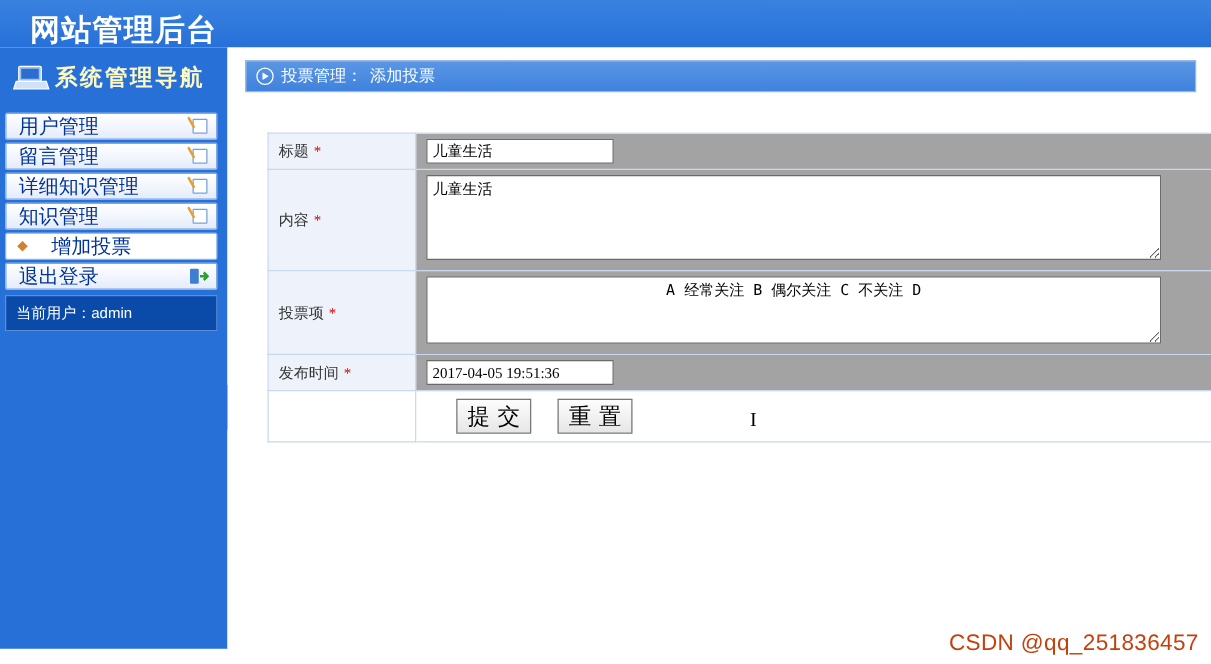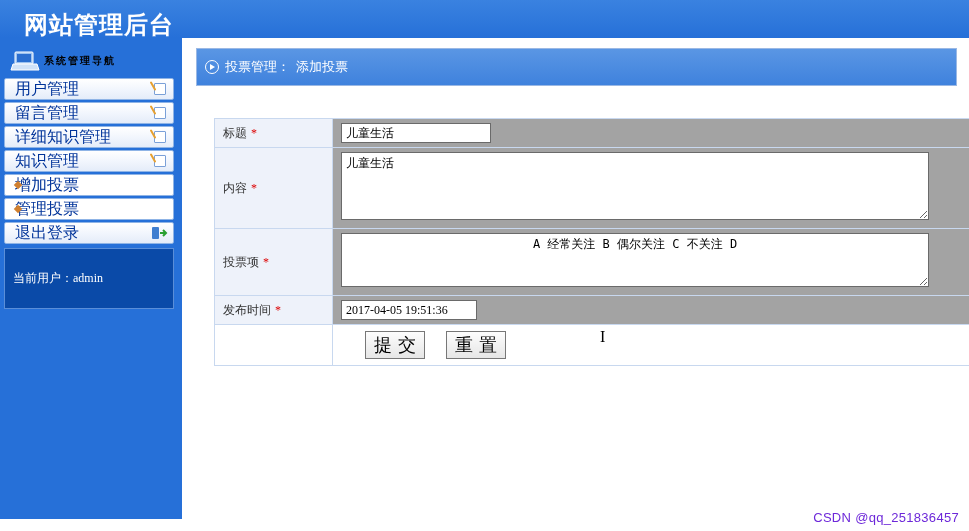--- a/index.html
+++ b/index.html
@@ -27,26 +27,26 @@
       display: flex;
       height: calc(100% - 50px);
     }
     .sidebar {
       width: 182px;
       background: #2670d8;
       padding: 6px 8px 0 4px;
       position: relative;
     }
     .nav-title {
-      color: #000000;
+      color: #fef9c3;
       font-family: SimSun, serif;
       font-weight: bold;
-      font-size: 10px;
+      font-size: 18px;
       letter-spacing: 2px;
-      padding: 6px 0 6px 6px;
+      padding: 6px 0 16px 6px;
       display: flex;
       align-items: center;
       gap: 4px;
     }
     .laptop-icon {
       width: 30px; height: 22px;
       display: inline-block;
       position: relative;
     }
     .laptop-icon svg { display: block; }
@@ -61,43 +61,43 @@
       align-items: center;
       justify-content: space-between;
       padding: 0 4px 0 10px;
       color: #003399;
       font-size: 16px;
       cursor: pointer;
       position: relative;
       font-family: Liberation Serif, serif;
     }
     .nav-item.sub {
-      padding-left: 10px;
+      padding-left: 36px;
       background: #fff;
     }
     .nav-item .nav-bullet-sub {
       position: absolute;
       left: 10px;
       width: 6px; height: 6px;
       background: #d08030;
       transform: rotate(45deg);
     }
     .nav-icon {
       width: 18px; height: 16px;
       display: flex; align-items: center; justify-content: center;
     }
     .doc-edit { position: relative; width:18px; height:16px;}
     .doc-edit .doc { position:absolute; right:3px; bottom:2px; width:12px; height:12px; background:#fff; border:1px solid #7aa0d8; border-radius:1px;}
     .doc-edit .pen { position:absolute; left:1px; top:0; width:2px; height:10px; background:#e6a030; transform: rotate(-30deg); border-radius:1px;}
     .current-user {
       background: #0a4aa8;
       color: #fff;
-      font-family: Liberation Serif, serif;
-      font-size: 12px;
-      padding: 21px 8px;
+      font-family: Liberation Sans, sans-serif;
+      font-size: 12px;
+      padding: 5px 8px;
       margin-top: 4px;
       border: 1px solid #5a8ed8;
     }
     .collapse-handle {
       position: absolute;
       right: -8px;
       top: 270px;
       width: 10px; height: 36px;
       background: #2670d8;
       border-radius: 0 4px 4px 0;
@@ -111,21 +111,21 @@
       padding: 10px 12px 0 14px;
       position: relative;
     }
     .panel {
       border: 1px solid #9ab8e4;
     }
     .panel-head {
       background: linear-gradient(to bottom, #5a96e4 0%, #3f82dd 100%);
       color: #fff;
       font-size: 13px;
-      height: 36px;
+      height: 24px;
       display: flex;
       align-items: center;
       padding: 0 8px;
       gap: 6px;
       font-family: SimSun, serif;
     }
     .play-circle {
       width: 14px; height: 14px; border: 1px solid #fff; border-radius: 50%;
       display: flex; align-items: center; justify-content: center;
     }
@@ -160,21 +160,21 @@
     }
     .req { color: #d00; margin-left: 4px;}
     input[type=text].fld {
       font-family: SimSun, serif;
       font-size: 12px;
       border: 1px solid #6a6a6a;
       padding: 2px 4px;
       height: 20px;
     }
     .fld-title { width: 150px; }
-    .fld-time { width: 136px; }
+    .fld-time { width: 150px; }
     textarea.ta {
       width: 588px;
       font-family: SimSun, monospace;
       font-size: 12px;
       border: 1px solid #6a6a6a;
       padding: 2px 4px;
       resize: both;
     }
     .ta-content { height: 68px; }
     .ta-options { height: 54px; text-align: center; }
@@ -200,22 +200,22 @@
       position:absolute;
       left: 418px; top: 290px;
       font-size: 16px; color:#000;
       font-family: serif;
       pointer-events: none;
     }
     .watermark {
       position: absolute;
       right: 10px;
       bottom: 6px;
-      color: #6d28d9;
-      font-size: 13px;
+      color: #c2410c;
+      font-size: 18px;
       font-family: Arial, sans-serif;
       letter-spacing: 0.3px;
     }
   </style>
 </head>
 <body>
 
 <div class="header">
   <span>网站管理后台</span>
 </div>
@@ -266,24 +266,20 @@
             <span class="doc-edit">
               <span class="doc"></span>
               <span class="pen"></span>
             </span>
           </span>
       </li>
       <li class="nav-item sub">
         <span class="nav-bullet-sub"></span>
         <span>增加投票</span>
       </li>
-      <li class="nav-item sub">
-        <span class="nav-bullet-sub"></span>
-        <span>管理投票</span>
-      </li>
       <li class="nav-item">
         <span>退出登录</span>
         <span class="nav-icon">
           <svg width="18" height="16" viewBox="0 0 18 16">
             <rect x="1" y="2" width="7" height="12" fill="#3f7ed0" rx="1"></rect>
             <path d="M9 8 L15 8 M12 5 L15 8 L12 11" stroke="#2aa030" stroke-width="2" fill="none"></path>
           </svg>
         </span>
       </li>
     </ul>

